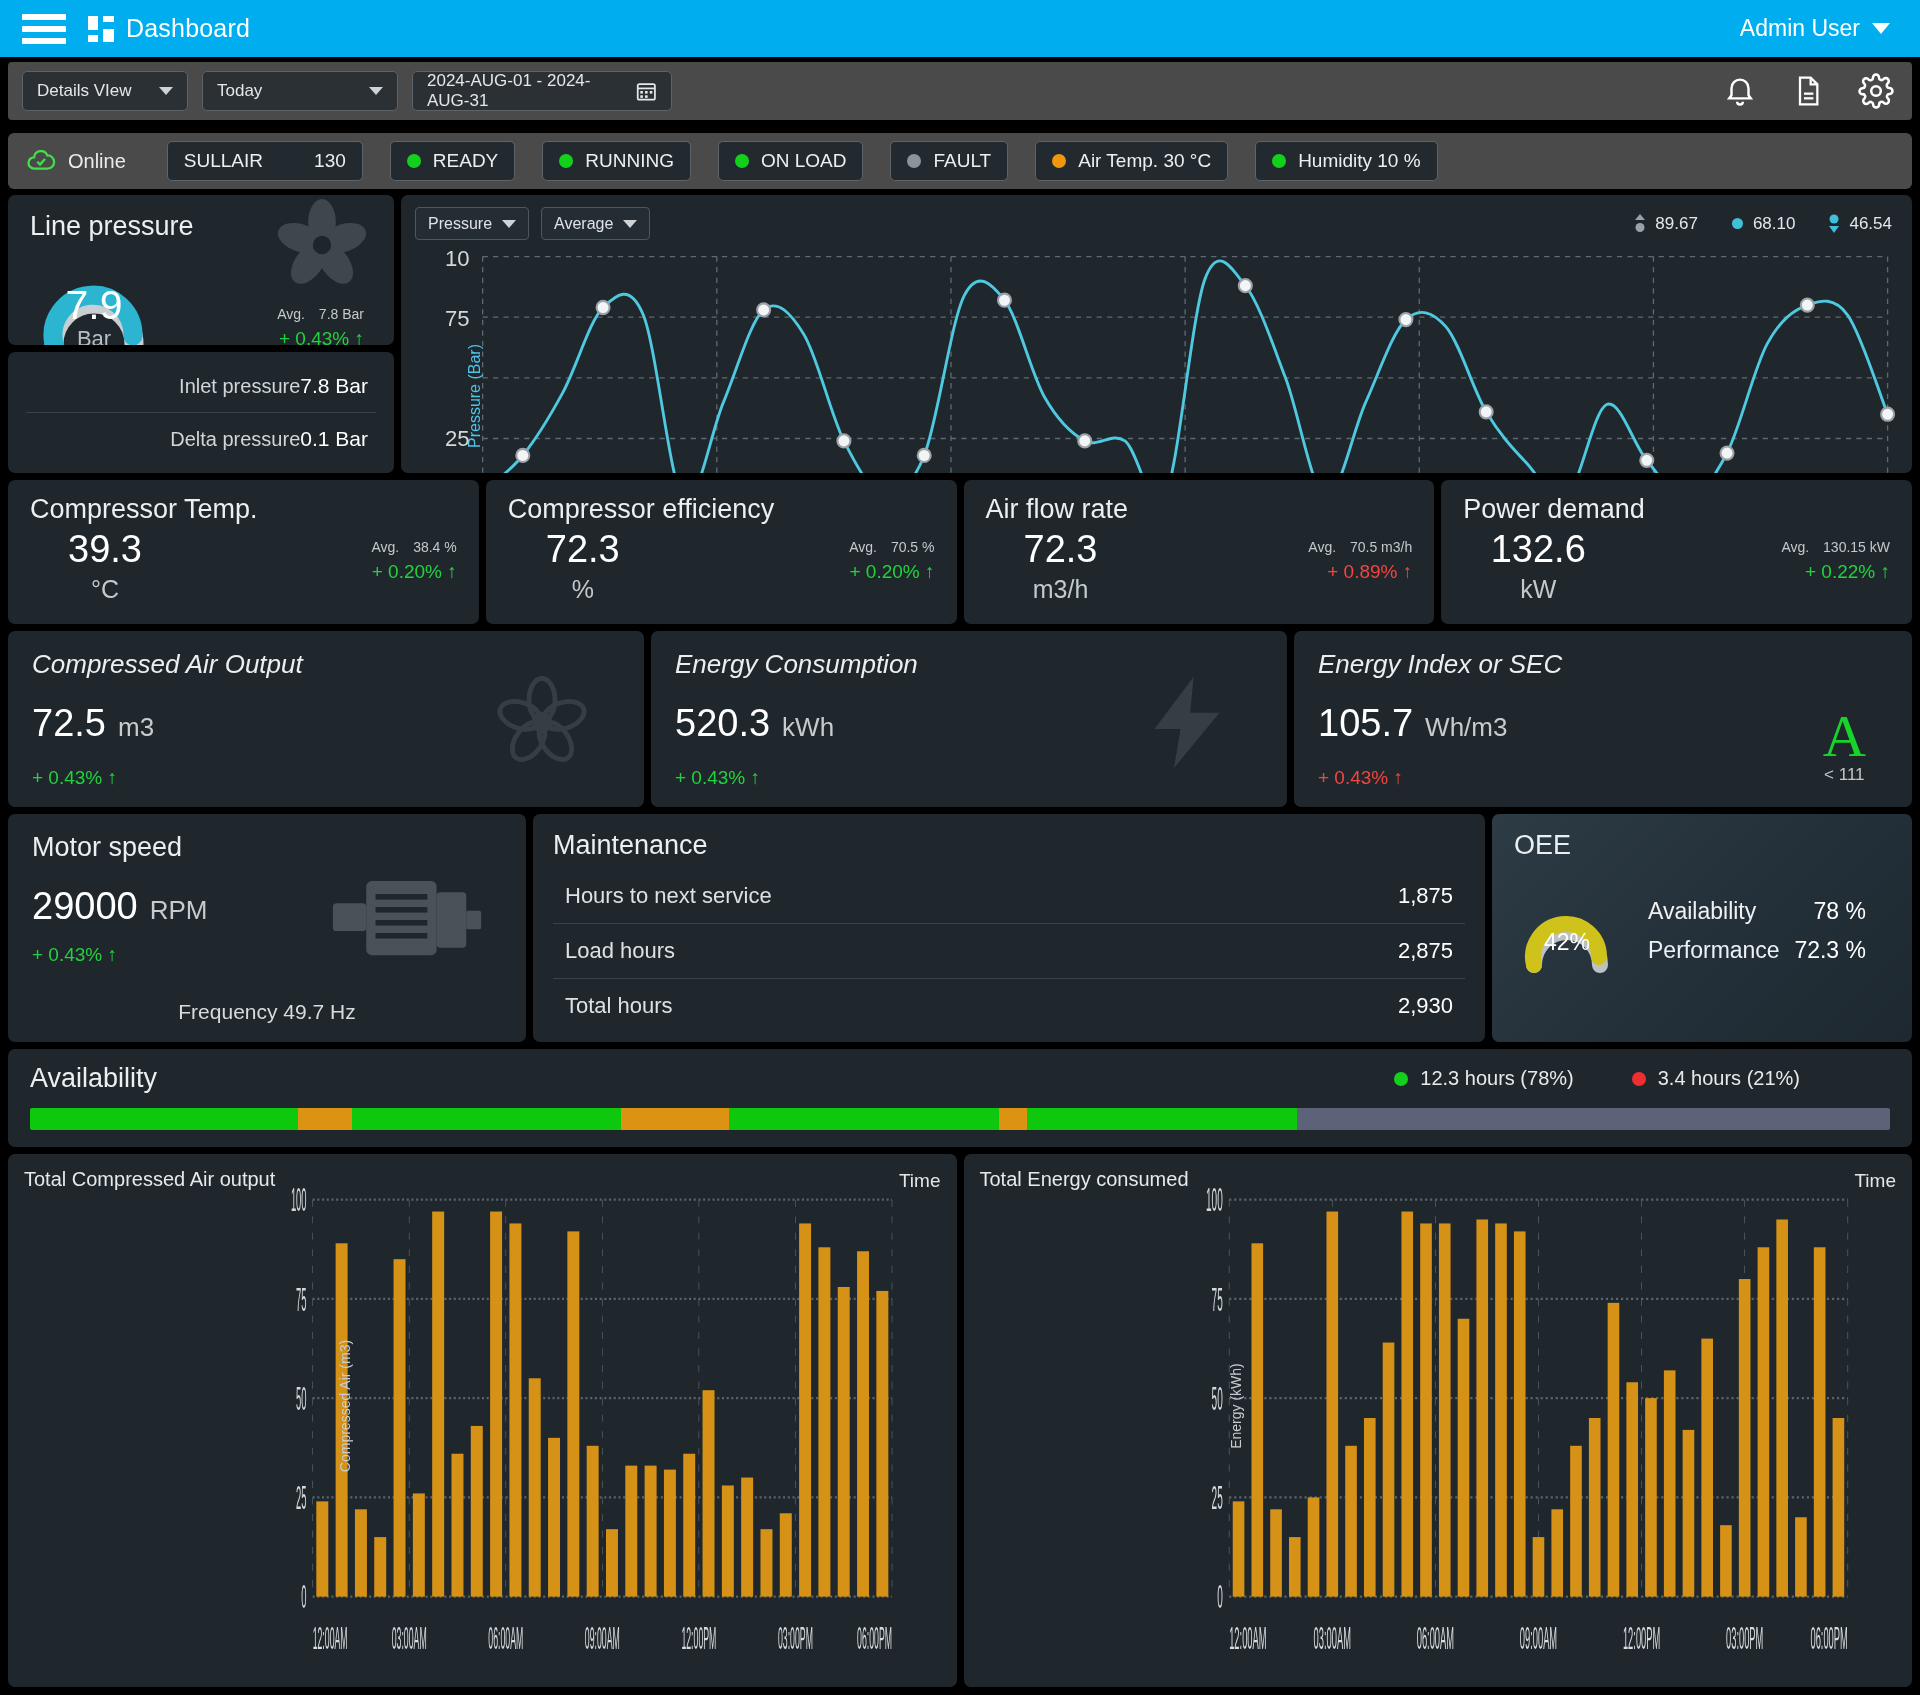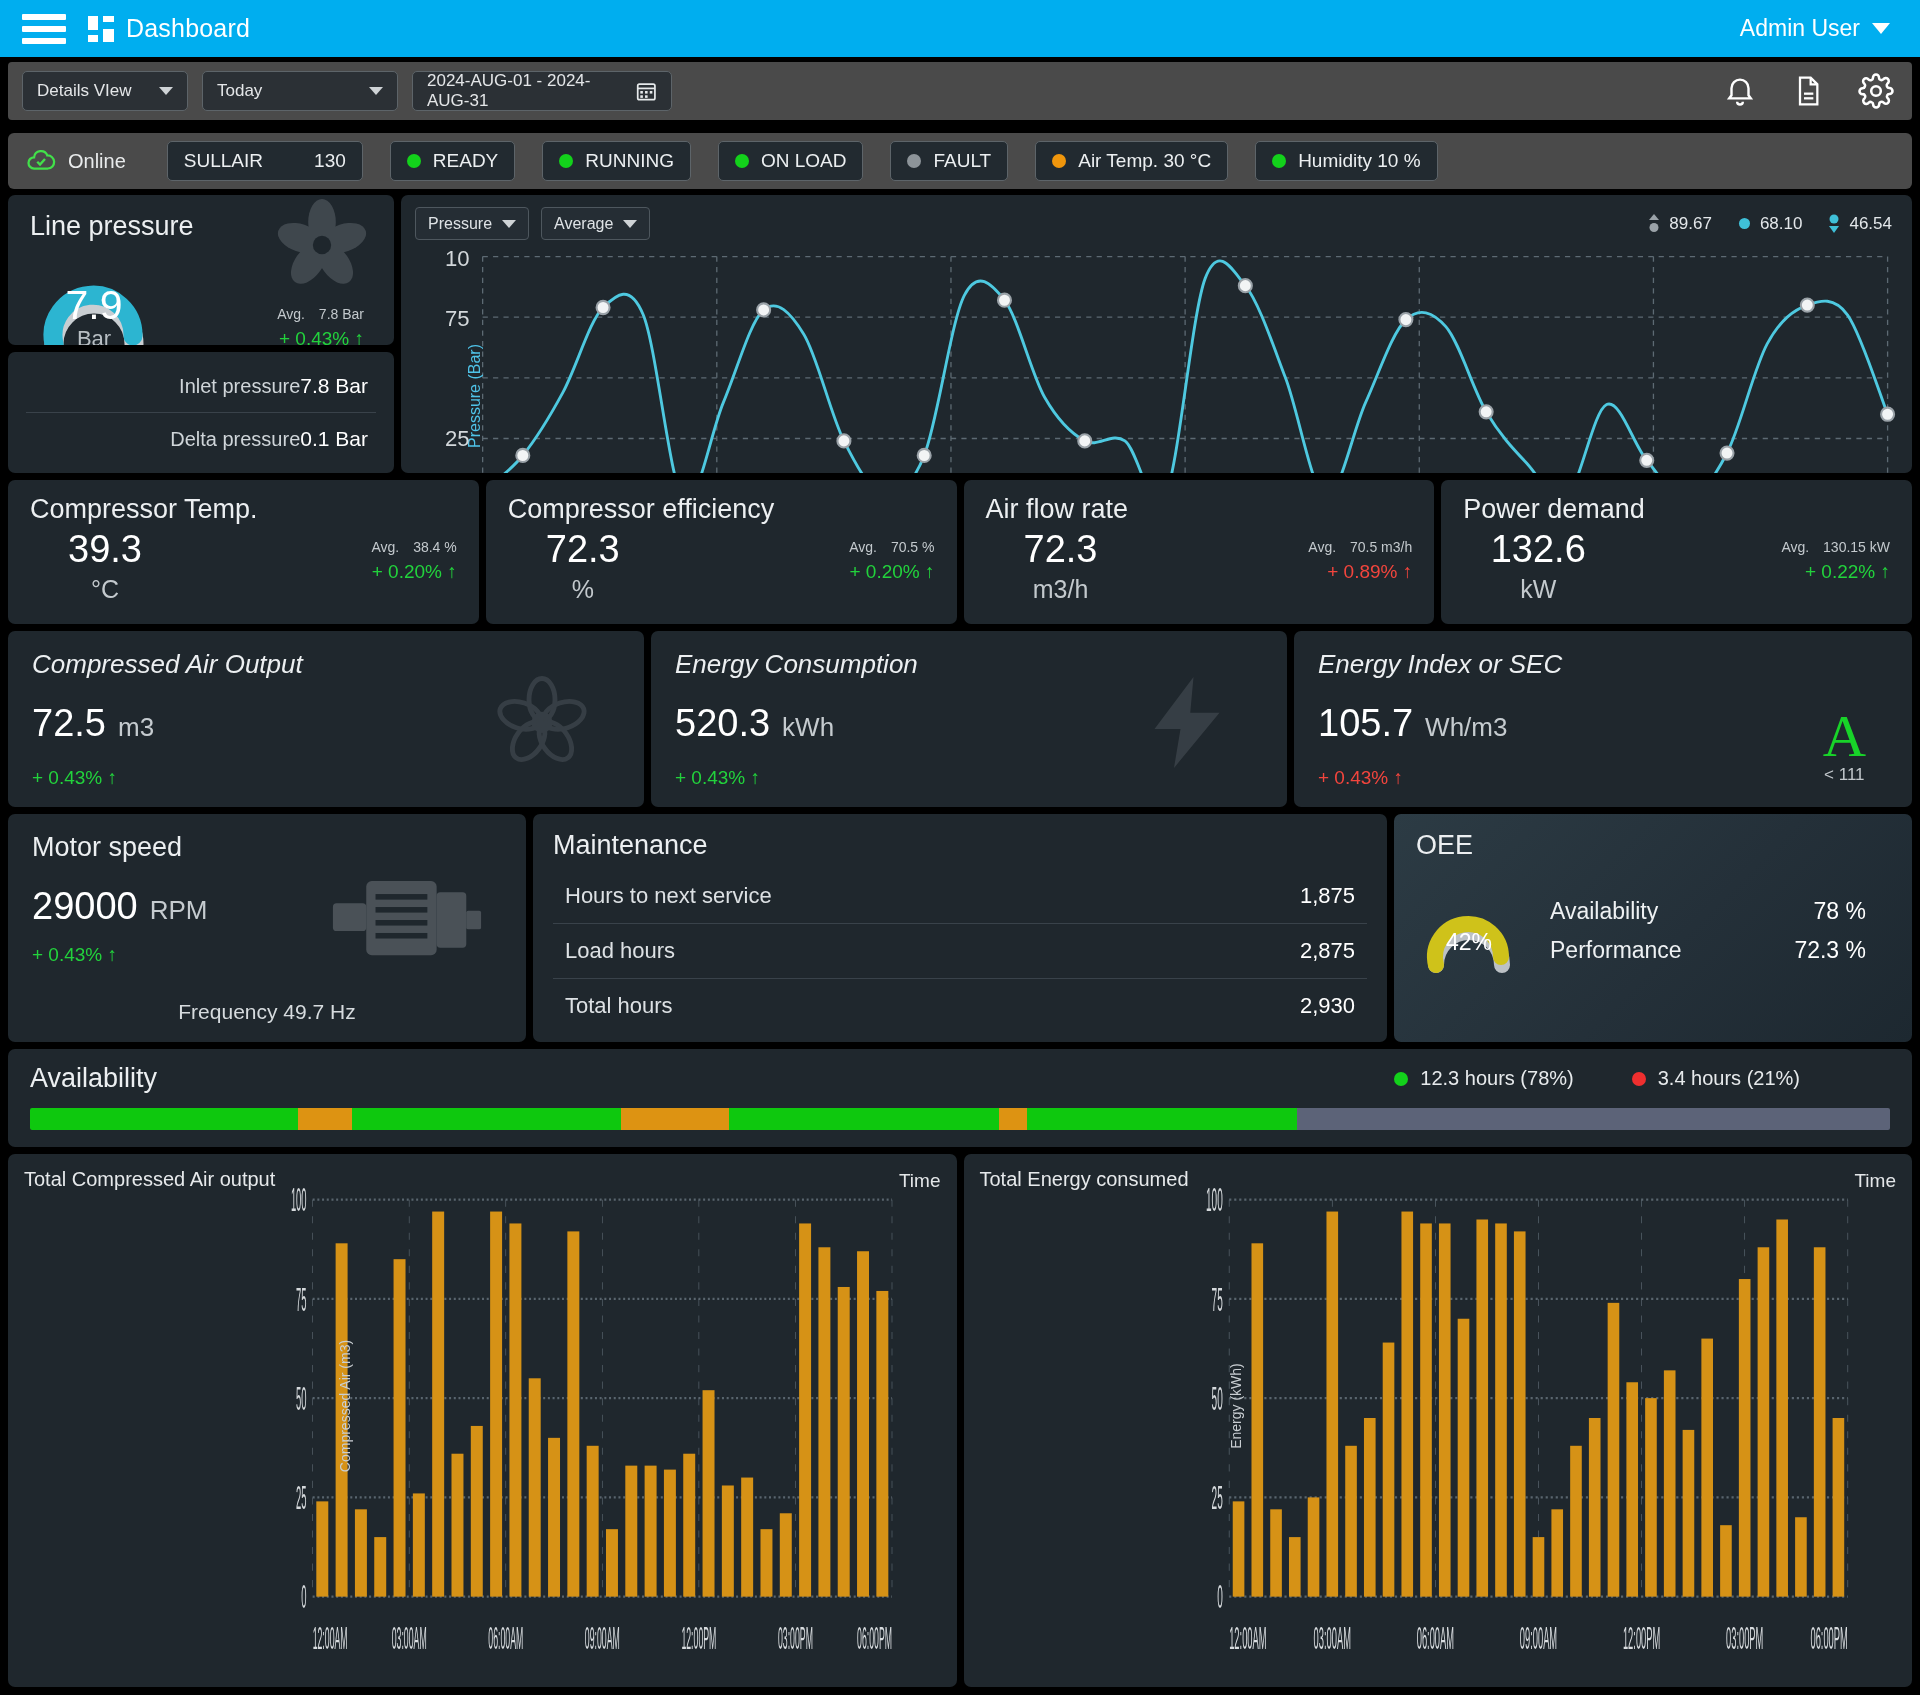--- a/index.html
+++ b/index.html
@@ -88,21 +88,21 @@
 
   .lp-list { flex:1; background:#1f272d; border-radius:7px; padding:10px 14px; display:flex; flex-direction:column; justify-content:center; gap:2px;}
   .lp-row { display:flex; justify-content:flex-end; align-items:center; padding: 12px 12px; font-size:20px; }
   .lp-row .lbl { color:#cfd5d9; }
   .lp-row .v { color:#fff; font-size:21px; }
   .lp-sep { height:1px; background:#39424a; margin: 0 4px; }
 
   .chart-card { flex:1; padding:12px 14px 4px 14px; display:flex; flex-direction:column; }
   .chart-head { display:flex; align-items:center; gap:12px; }
   .mini-sel { height:33px; background:#252d34; border:1px solid #4e575e; border-radius:4px; display:flex; align-items:center; gap:10px; padding:0 12px; font-size:16px; color:#dfe3e6; cursor:pointer;}
-  .chart-legend { margin-left:auto; display:flex; align-items:center; gap:26px; font-size:17px; color:#e3e7ea; padding-right:6px;justify-content:flex-end;}
+  .chart-legend { margin-left:auto; display:flex; align-items:center; gap:33px; font-size:17px; color:#e3e7ea; padding-right:6px;justify-content:flex-end;}
   .lg-item { display:flex; align-items:center; gap:9px; }
   .chart-area { flex:1; position:relative; margin-top:6px; }
   .ylabel { position:absolute; left:8px; top:50%; transform:translateY(-50%) rotate(-90deg); transform-origin:center; font-size:16px; color:#4fc3e8; white-space:nowrap;}
 
   
   .row2 { height: 144px; }
   .kpi { flex:1; padding:14px 22px; }
   .kpi .card-title { margin-bottom:4px; }
   .kpi-body { display:flex; align-items:flex-start; }
   .kpi-left { }
@@ -123,21 +123,21 @@
   .grade .sub { font-size:17px; color:#c2c8cc; margin-top:2px;}
 
   
   .row4 { height: 228px; }
   .ms-card { width: 518px; padding:18px 24px; position:relative;}
   .ms-freq { position:absolute; bottom:18px; width:100%; left:0; text-align:center; font-size:21px; color:#d6dbde;}
   .mt-card { flex:1; padding:16px 20px; }
   .mt-row { display:flex; justify-content:space-between; align-items:center; padding:14px 12px; font-size:22px;}
   .mt-row .lbl{color:#dde1e4;} .mt-row .v{color:#fff;}
   .mt-sep { height:1px; background:#39424a;}
-  .oee-card { width: 518px; padding:16px 22px; background:linear-gradient(135deg,#2c3b44 0%, #243039 55%, #1d2830 100%); position:relative;}
+  .oee-card { width: 420px; padding:16px 22px; background:linear-gradient(135deg,#2c3b44 0%, #243039 55%, #1d2830 100%); position:relative;}
   .oee-main { display:flex; align-items:center; margin-top:24px; gap:28px;}
   .oee-gauge { position:relative; width:106px; height:92px;}
   .oee-gauge .val{ position:absolute; width:100%; text-align:center; top:44px; font-size:23px; color:#fff;}
   .oee-rows { flex:1; }
   .oee-row { display:flex; justify-content:space-between; font-size:23px; padding:6px 24px 6px 0;}
   .oee-row .lbl{color:#eef1f3;} .oee-row .v{color:#fff;}
 
   
   .row5 { height: 98px; }
   .av-card { flex:1; padding:14px 22px 10px 22px;}

